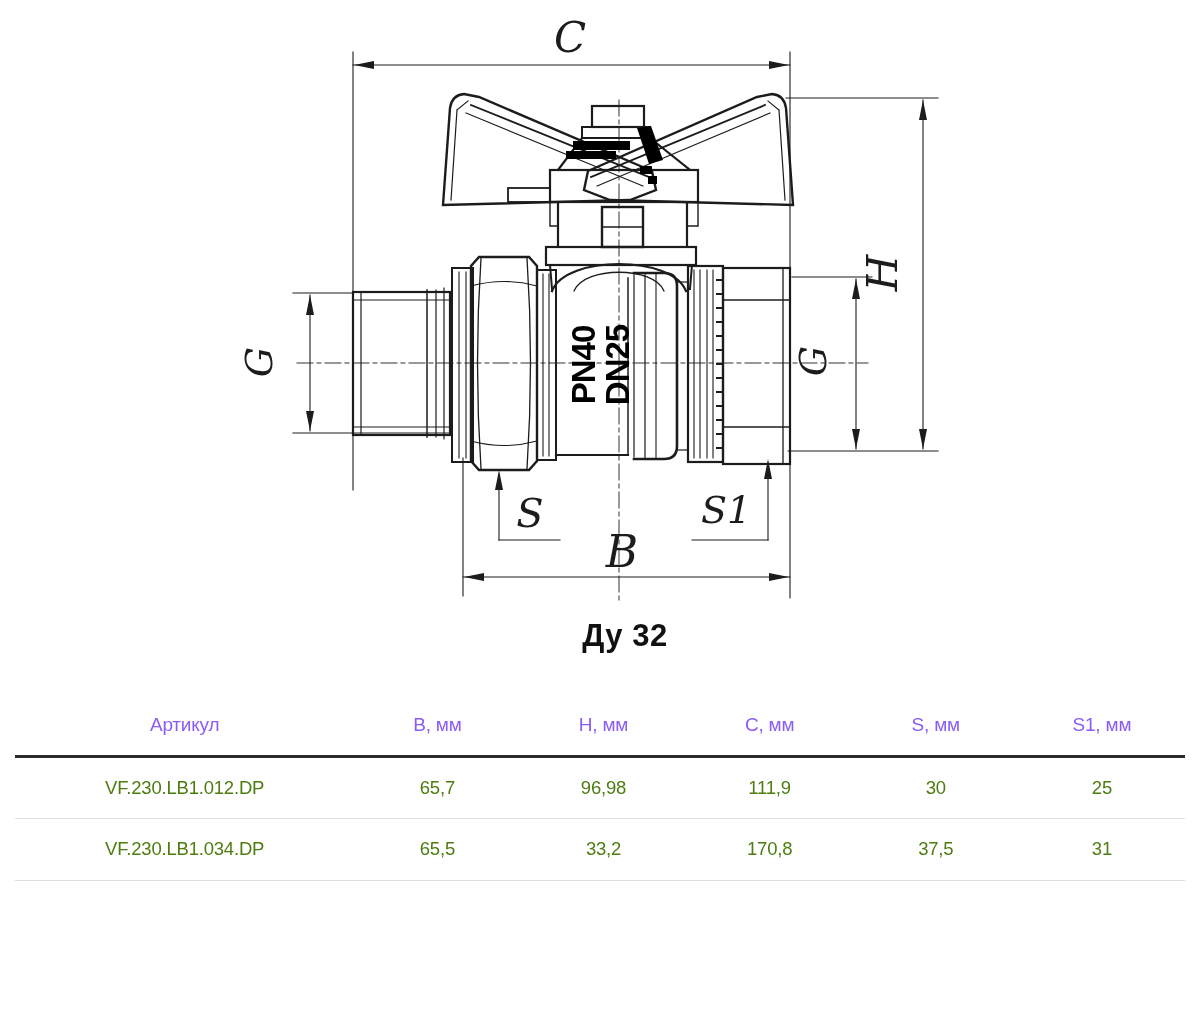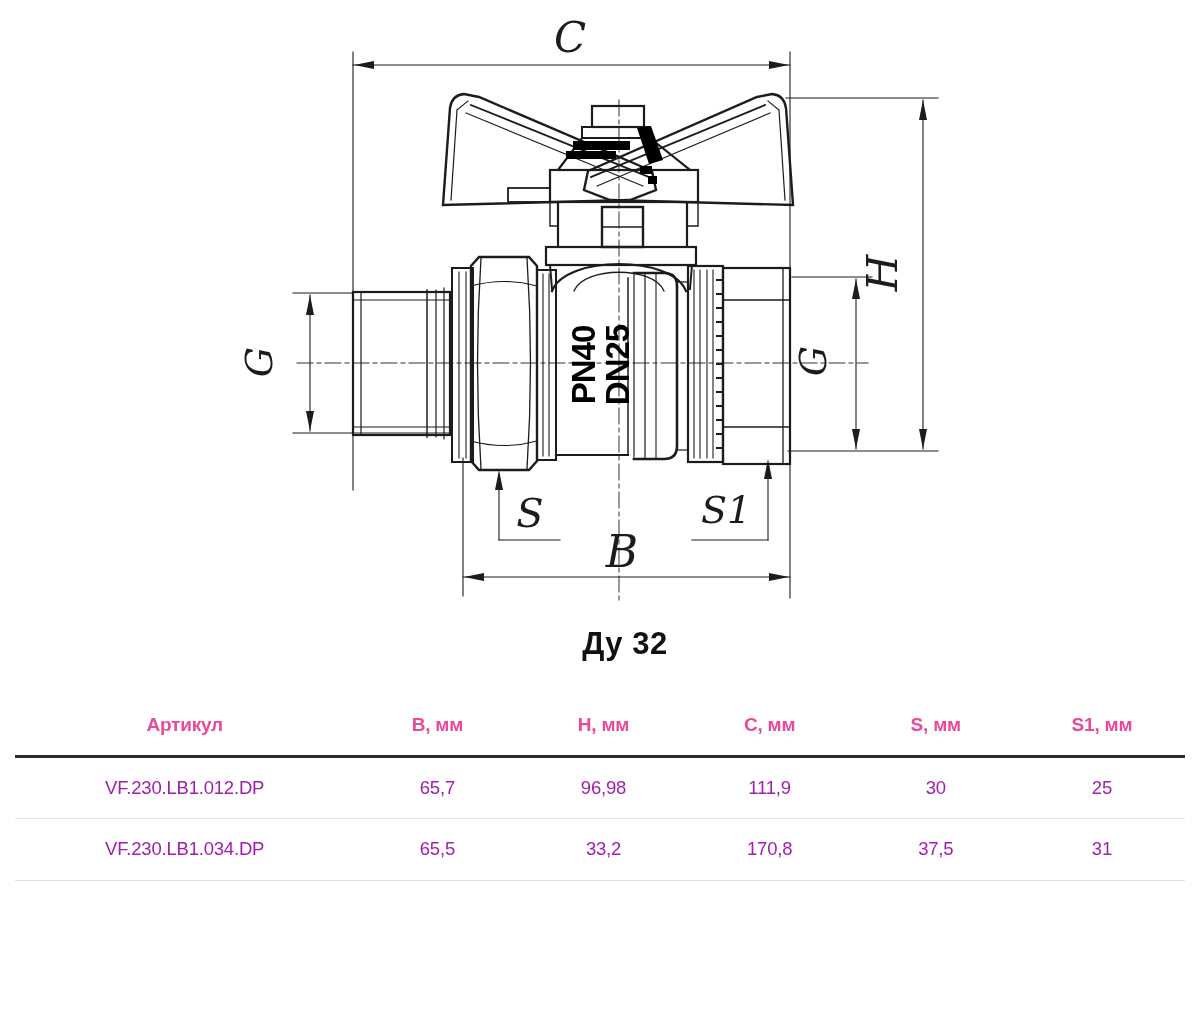--- a/index.html
+++ b/index.html
@@ -16,32 +16,31 @@
   }
   svg text.stamp {
     font-family:"Liberation Sans", sans-serif; font-weight:bold;
     fill:#000000; letter-spacing:-1px;
   }
   .caption {
     position:absolute; top:618px; left:50px; width:1150px;
     text-align:center; font-size:31px; font-weight:bold; color:#111111;
     letter-spacing:0.5px;
     font-family:"Liberation Sans", sans-serif;
-    margin-top:8px;
   }
   .spec-table-wrap { position:absolute; top:695px; left:15px; width:1170px; }
   table.spec { width:100%; border-collapse:collapse; table-layout:fixed; }
   table.spec th {
     height:61px; vertical-align:middle; 
-    font-size:19px; font-weight:bold; color:#ec4899; letter-spacing:-0.2px;
+    font-size:19px; font-weight:normal; color:#8b5cf6; letter-spacing:-0.2px;
     border-bottom:3px solid #2b2b2b; padding:0;
   }
   table.spec td {
     height:62px; vertical-align:middle; text-align:center;
-    font-size:18.5px; color:#a21caf; letter-spacing:-0.2px;
+    font-size:18.5px; color:#4d7c0f; letter-spacing:-0.2px;
     border-bottom:1px solid #e0e0e0; padding:0;
   }
 </style>
 </head>
 <body>
 
 <div class="page">
 
   <div class="drawing-wrap">
   <svg width="1200" height="608" viewBox="0 0 1200 608">

